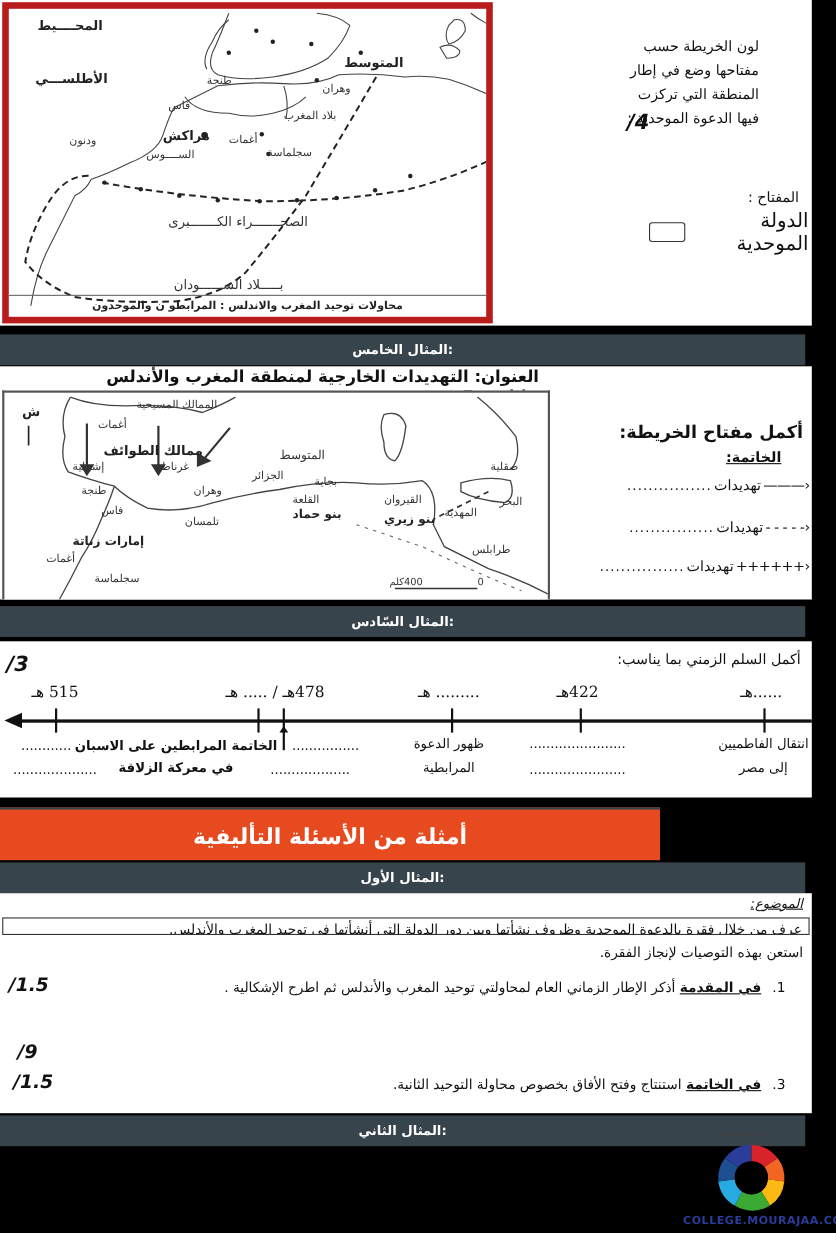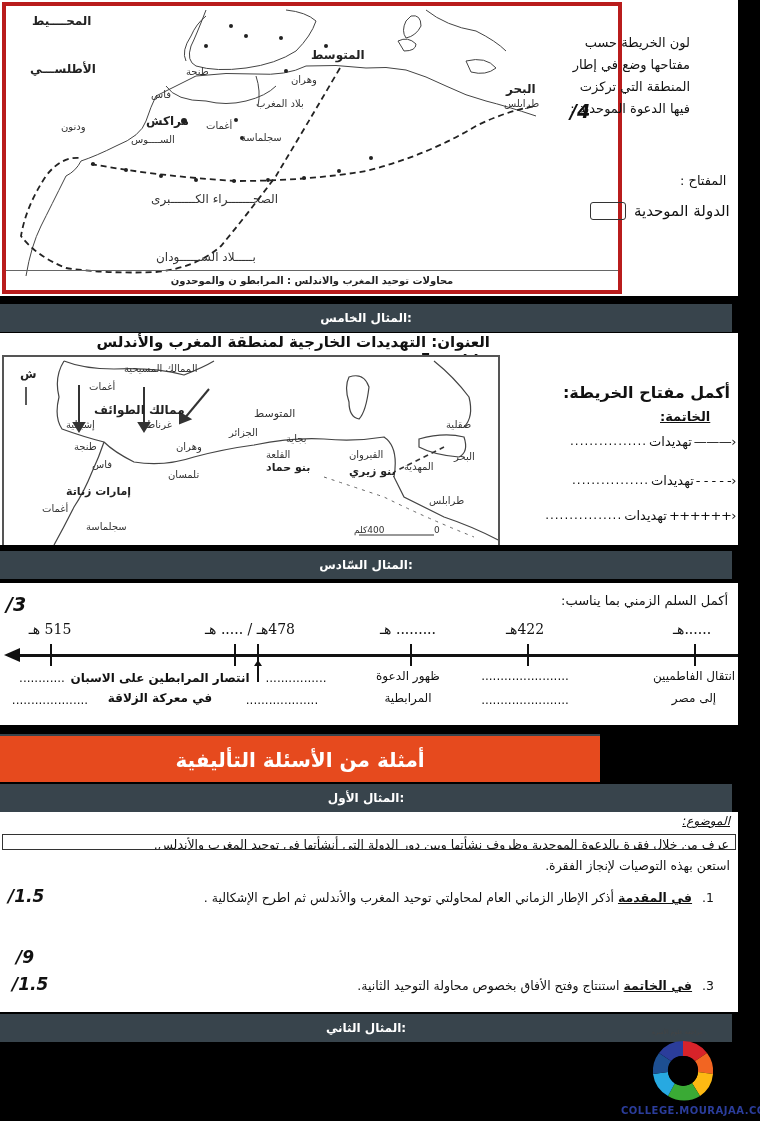--- a/index.html
+++ b/index.html
@@ -3,29 +3,29 @@
   <meta charset="utf-8">
   <style>
     * { box-sizing: border-box; margin: 0; padding: 0; }
     html, body { width: 760px; height: 1121px; background: #000; overflow: hidden; }
     body { position: relative; font-family: "DejaVu Sans", sans-serif; color: #111; }
     .page { position: absolute; background: #fff; }
     .rtl { direction: rtl; unicode-bidi: embed; }
 
     
     #sec1 { left: 0; top: 0; width: 738px; height: 296px; }
-    .map1 { position: absolute; left: 2px; top: 2px; width: 620px; height: 292px; border: 4px solid #b91c1c; background: #fff; overflow: hidden; }
+    .map1 { position: absolute; left: 2px; top: 2px; width: 446px; height: 292px; border: 6px solid #b91c1c; background: #fff; overflow: hidden; }
     .map1 svg { position: absolute; left: 0; top: 0; }
     .map1-caption { position: absolute; left: 0; bottom: 0; width: 100%; height: 20px; border-top: 1px solid #666; font-size: 10px; font-weight: bold; text-align: center; line-height: 20px; color: #222; }
     .maplabel { position: absolute; font-size: 10px; color: #333; white-space: nowrap; direction: rtl; }
     .maplabel.big { font-size: 12px; font-weight: bold; color: #222; }
     .task1 { position: absolute; left: 568px; top: 32px; width: 122px; font-size: 13px; line-height: 22px; direction: rtl; text-align: right; color: #111; }
     .task1 .score { font-weight: bold; font-style: italic; font-size: 19px; position: absolute; left: 2px; bottom: -2px; direction: ltr; }
     .key1-title { position: absolute; left: 680px; top: 173px; font-size: 13px; direction: rtl; }
-    .key1-row { position: absolute; left: 590px; top: 200px; width: 145px; height: 22px; display: flex; flex-direction: row-reverse; align-items: center; gap: 8px; direction: rtl; font-size: 15px; }
+    .key1-row { position: absolute; left: 590px; top: 200px; width: 145px; height: 22px; display: flex; flex-direction: row-reverse; align-items: center; gap: 8px; direction: rtl; font-size: 18px; }
     .key1-box { width: 36px; height: 18px; border: 1.5px solid #333; border-radius: 3px; display: inline-block; }
 
     
     .bar { position: absolute; left: 0; width: 732px; height: 28px; background: #38444c; color: #fff; font-weight: bold; font-size: 12px; text-align: center; line-height: 28px; direction: rtl; }
 
     
     #sec2 { left: 0; top: 333px; width: 738px; height: 212px; }
     .title2 { position: absolute; left: 80px; top: 0; width: 410px; text-align: right; direction: rtl; font-weight: bold; font-size: 15px; }
     .map2 { position: absolute; left: 2px; top: 22px; width: 498px; height: 190px; border: 2px solid #555; border-bottom: none; background: #fff; overflow: hidden; }
     .task2-title { position: absolute; left: 530px; top: 50px; width: 200px; text-align: right; direction: rtl; font-size: 16px; font-weight: bold; }
@@ -237,21 +237,21 @@
   <span class="tl-date" style="left:692px;">......هـ</span>
   <span class="tl-date" style="left:525px;">422هـ</span>
   <span class="tl-date" style="left:408px;">......... هـ</span>
   <span class="tl-date" style="left:250px;">478هـ / ..... هـ</span>
   <span class="tl-date" style="left:50px;">515 هـ</span>
 
   <span class="tl-lbl" style="left:694px;top:86px;">انتقال الفاطميين</span>
   <span class="tl-lbl" style="left:525px;top:86px;">.......................</span>
   <span class="tl-lbl" style="left:408px;top:86px;">ظهور الدعوة</span>
   <span class="tl-lbl" style="left:296px;top:88px;">................</span>
-  <span class="tl-lbl bold" style="left:160px;top:88px;">انتصار المرابطين على الاسبان</span>
+  <span class="tl-lbl bold" style="left:160px;top:88px;">الخاتمة المرابطين على الاسبان</span>
   <span class="tl-lbl" style="left:42px;top:88px;">............</span>
 
   <span class="tl-lbl" style="left:694px;top:108px;">إلى مصر</span>
   <span class="tl-lbl" style="left:525px;top:110px;">.......................</span>
   <span class="tl-lbl" style="left:408px;top:108px;">المرابطية</span>
   <span class="tl-lbl" style="left:282px;top:110px;">...................</span>
   <span class="tl-lbl bold" style="left:160px;top:108px;">في معركة الزلاقة</span>
   <span class="tl-lbl" style="left:50px;top:110px;">....................</span>
 </div>
 

